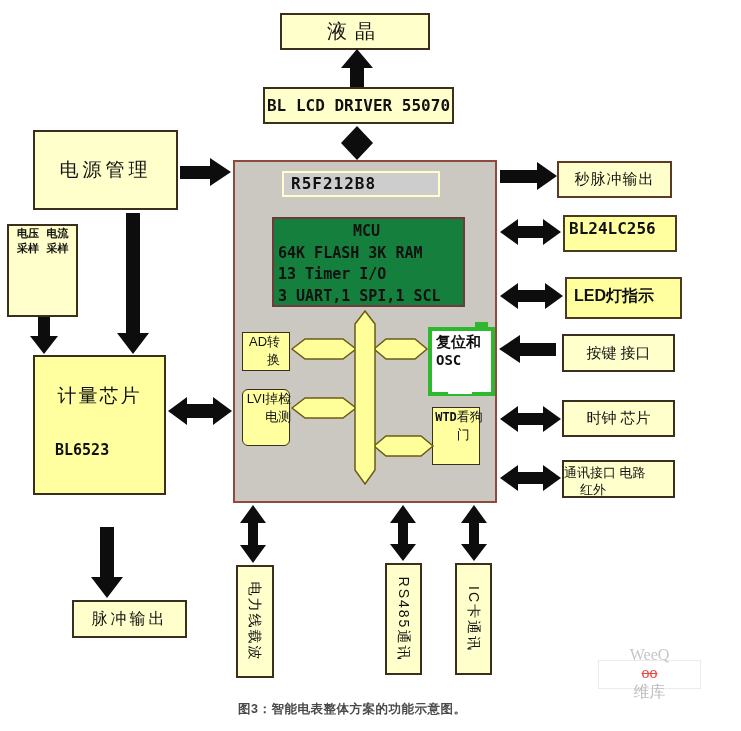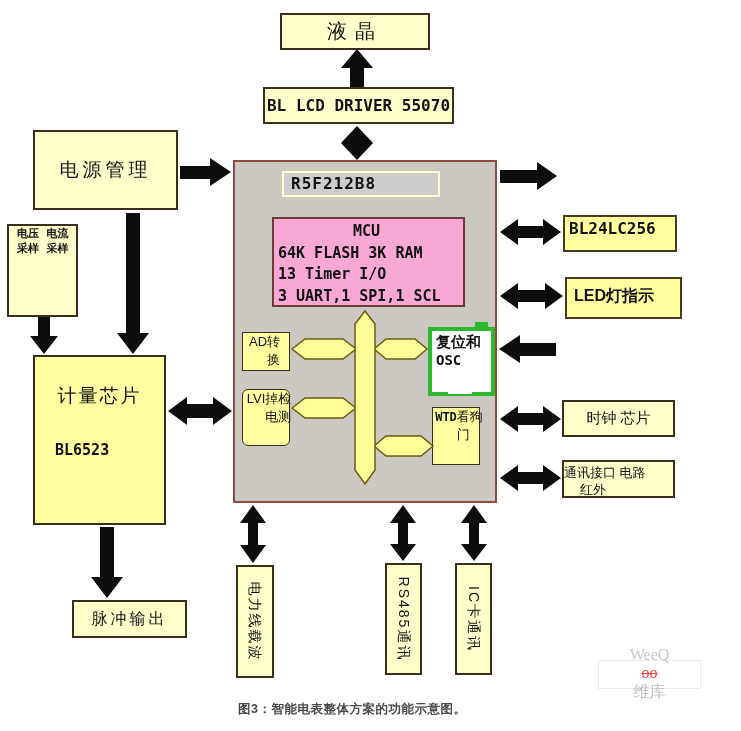--- a/index.html
+++ b/index.html
@@ -19,21 +19,21 @@
   .watermark{position:absolute;border:1px solid #ebebeb;display:flex;align-items:center;
              justify-content:center;font-size:16px;color:#c6c6c6;
              font-family:Liberation Serif, serif;flex-direction:column;}
   .wm-oo{color:#ef4444;text-decoration:line-through;}
   .wm-suffix{color:#bdbdbd;}
   .reset-box{position:absolute;box-sizing:border-box;background:#ffffff;border:4px solid #2eb82e;}
   .handle-top{position:absolute;top:-9px;right:3px;width:13px;height:6px;background:#2eb82e;}
   .handle-bottom{position:absolute;bottom:-2px;left:16px;width:24px;height:3px;background:#ffffff;}
   .r5f{position:absolute;box-sizing:border-box;background:#cdcdcd;border:2px solid #ffffcc;
        font-size:16px;line-height:21px;padding-left:7px;letter-spacing:1px;}
-  .mcu-core{position:absolute;box-sizing:border-box;background:#f9a8d4;border:2px solid #6e3a3a;
+  .mcu-core{position:absolute;box-sizing:border-box;background:#15803d;border:2px solid #6e3a3a;
             font-size:15px;line-height:21.5px;padding:2px 0 0 4px;}
   .mcu-core .c{text-align:center;padding-right:8px;}
   .small-box{font-size:13px;line-height:18px;padding-left:6px;}
 </style>
 </head>
 <body>
 
 <div class="canvas">
 
   <div class="box center" style="left:280px;top:13px;width:150px;height:37px;font-size:20px;letter-spacing:8px;">
@@ -83,38 +83,44 @@
 
   <div class="box center" style="left:33px;top:130px;width:145px;height:80px;font-size:19px;letter-spacing:4px;">
     <span>电源管理</span>
   </div>
 
   <div class="box col" style="left:7px;top:224px;width:71px;height:93px;font-size:11px;font-weight:bold;justify-content:space-evenly;padding-left:8px;">
     <div>电压 采样</div>
     <div>电流 采样</div>
   </div>
 
-  <div class="box deep" style="left:33px;top:355px;width:133px;height:170px;">
+  <div class="box deep" style="left:33px;top:355px;width:133px;height:140px;">
     <div style="margin-top:26px;text-align:center;font-size:19px;letter-spacing:2px;">计量芯片</div>
     <div class="mono" style="margin-top:32px;margin-left:20px;font-size:15px;">BL6523</div>
   </div>
 
   <div class="box center" style="left:72px;top:600px;width:115px;height:38px;font-size:16px;letter-spacing:3px;">
     <span>脉冲输出</span>
   </div>
 
+  <div class="box center" style="left:557px;top:161px;width:115px;height:37px;font-size:15px;letter-spacing:1px;border-color:#5d3a28;">
+    <span>秒脉冲输出</span>
+  </div>
 
   <div class="box deep mono" style="left:563px;top:215px;width:114px;height:37px;font-size:16px;padding:2px 0 0 4px;border-color:#4a3a20;">
     <span>BL24LC256</span>
   </div>
 
   <div class="box deep" style="left:565px;top:277px;width:117px;height:42px;font-size:16px;font-weight:bold;padding:7px 0 0 7px;border-color:#4a3a20;">
     <span>LED灯指示</span>
   </div>
 
+  <div class="box center" style="left:562px;top:334px;width:113px;height:38px;font-size:15px;">
+    <span>按键 接口</span>
+  </div>
 
   <div class="box center" style="left:562px;top:400px;width:113px;height:37px;font-size:15px;">
     <span>时钟 芯片</span>
   </div>
 
   <div class="box" style="left:562px;top:460px;width:113px;height:38px;font-size:13px;line-height:17px;padding-top:2px;">
     <div style="">通讯接口 电路</div>
     <div style="padding-left:16px;">红外</div>
   </div>
 

